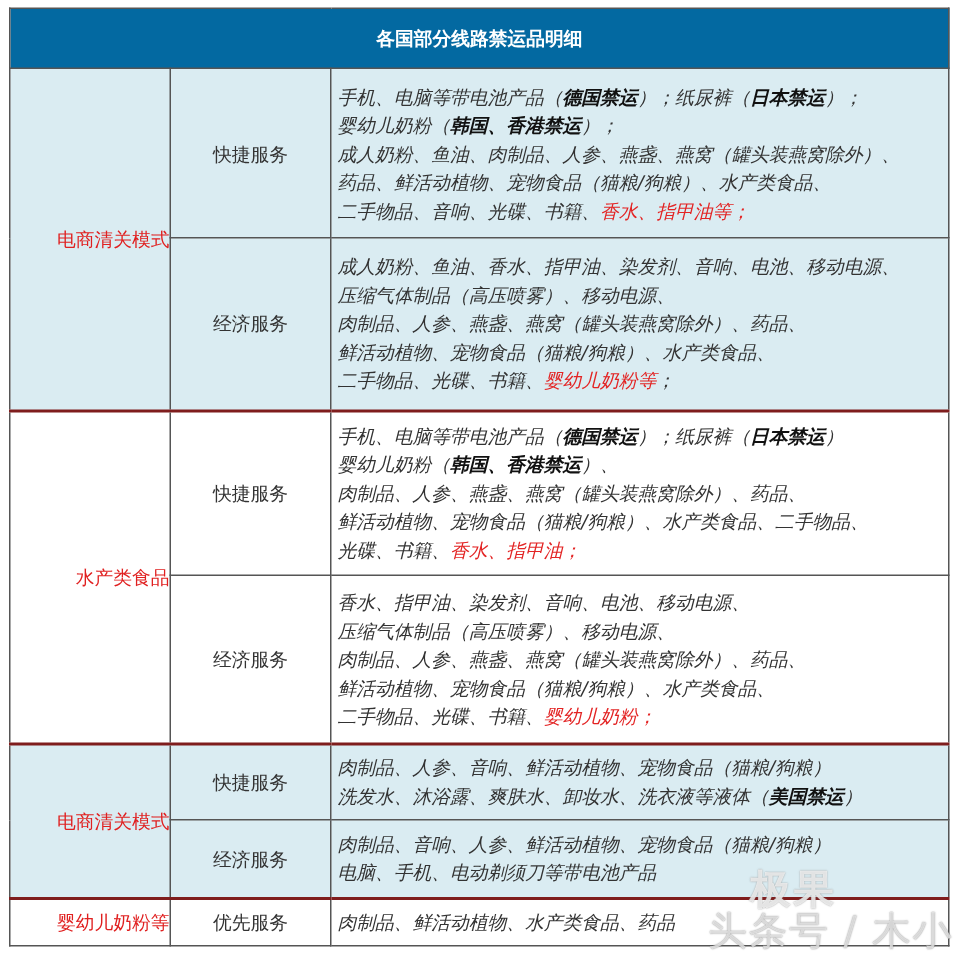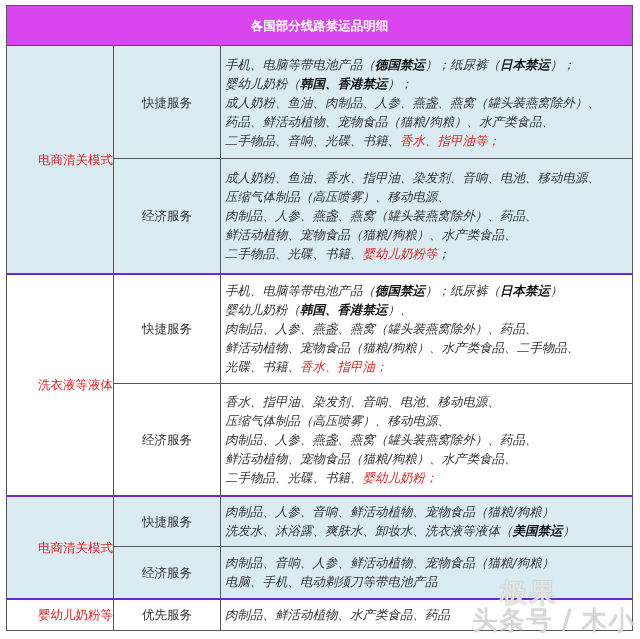--- a/index.html
+++ b/index.html
@@ -1,29 +1,29 @@
 <!DOCTYPE html>
 <html><head>
 <meta charset="utf-8">
 <style>
   html, body { margin: 0; padding: 0; background: #ffffff; }
   body { width: 640px; height: 639px; position: relative; overflow: hidden;
          font-family: "DejaVu Sans", "Liberation Sans", sans-serif; color: #222; }
   .tbl { position: absolute; left: 6px; top: 5px; width: 626px; border-collapse: collapse; table-layout: fixed; }
   .tbl td { border: 1px solid #555; padding: 0; font-size: 12.5px; line-height: 19px; vertical-align: middle; }
-  .hdr { background: #d946ef; color: #ffffff; font-weight: bold; font-size: 16px; text-align: center; height: 39px; }
+  .hdr { background: #0369a1; color: #ffffff; font-weight: bold; font-size: 16px; text-align: center; height: 39px; }
   .blue { background: #daecf2; }
   .white { background: #ffffff; }
   .mode { color: #e02020; text-align: right; font-size: 13px; }
   .svc { text-align: center; font-size: 13px; color: #333; }
   .items { padding: 2px 4px 2px 4px !important; color: #333; font-style: italic; }
   .items.center { text-align: left; }
   .red { color: #e32424; }
   .b { font-weight: bold; color: #111; }
-  .row-thick td { border-top: 2px solid #6d28d9; }
+  .row-thick td { border-top: 2px solid #7f1d1d; }
   .watermark { position: absolute; left: 500px; top: 575px; color: rgba(255,255,255,0.75);
                font-size: 27px; font-weight: bold; letter-spacing: 2px;
                text-shadow: 0 0 1px rgba(120,120,120,0.8); pointer-events: none; }
   .watermark2 { position: absolute; left: 472px; top: 603px; color: rgba(255,255,255,0.7);
                 font-size: 26px; letter-spacing: 1px; text-shadow: 0 0 1px rgba(100,100,100,0.9); pointer-events: none; }
 </style>
 </head>
 <body>
 
 <table class="tbl">
@@ -53,21 +53,21 @@
     <td class="items">
           <div><span>成人奶粉、鱼油、香水、指甲油、染发剂、音响、电池、移动电源、</span></div>
           <div><span>压缩气体制品（高压喷雾）、移动电源、</span></div>
           <div><span>肉制品、人参、燕盏、燕窝（罐头装燕窝除外）、药品、</span></div>
           <div><span>鲜活动植物、宠物食品（猫粮/狗粮）、水产类食品、</span></div>
           <div><span>二手物品、光碟、书籍、</span><span class="red">婴幼儿奶粉等</span><span>；</span></div>
         </td>
   </tr>
 
   <tr class="white row-thick" style="height:110px">
-    <td class="mode" rowspan="2">洗衣液等液体</td>
+    <td class="mode" rowspan="2">水产类食品</td>
     <td class="svc">快捷服务</td>
     <td class="items">
           <div><span>手机、电脑等带电池产品（</span><span class="b">德国禁运</span><span>）；纸尿裤（</span><span class="b">日本禁运</span><span>）</span></div>
           <div><span>婴幼儿奶粉（</span><span class="b">韩国、香港禁运</span><span>）、</span></div>
           <div><span>肉制品、人参、燕盏、燕窝（罐头装燕窝除外）、药品、</span></div>
           <div><span>鲜活动植物、宠物食品（猫粮/狗粮）、水产类食品、二手物品、</span></div>
           <div><span>光碟、书籍、</span><span class="red">香水、指甲油；</span></div>
         </td>
   </tr>
   <tr class="white" style="height:112px">

